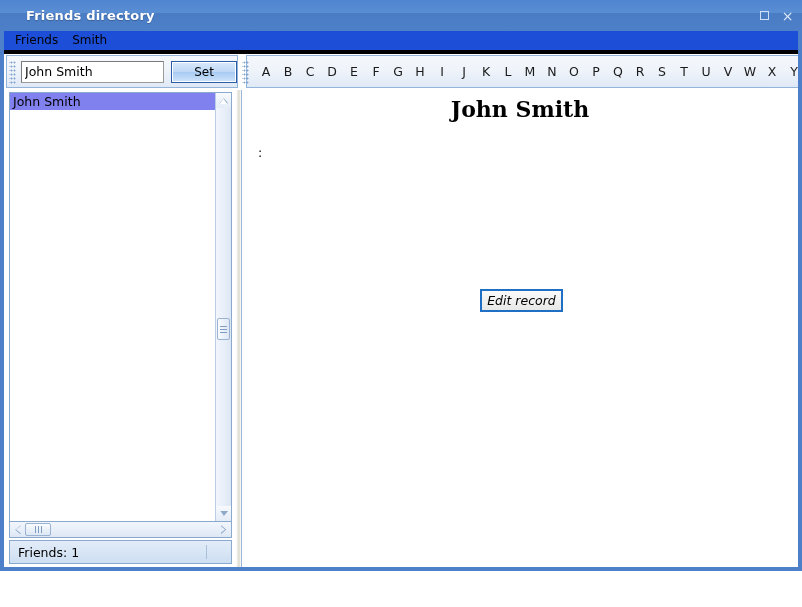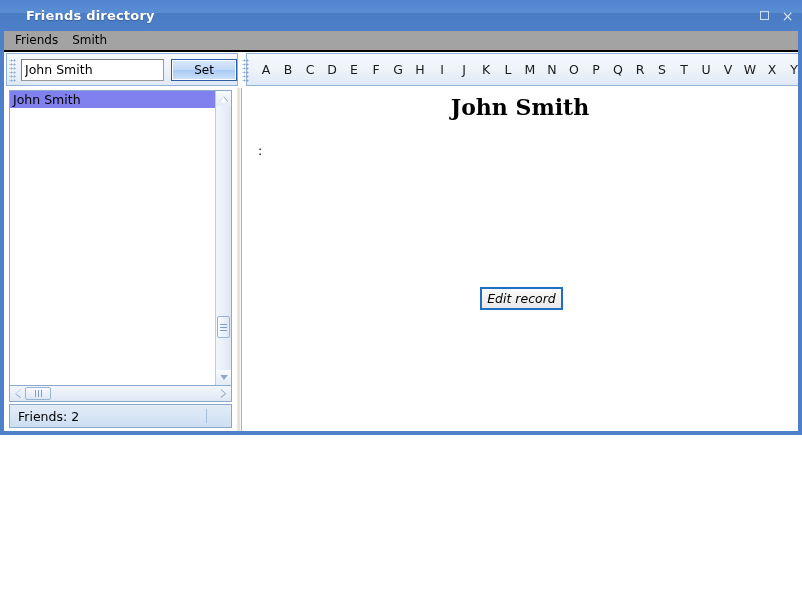--- a/index.html
+++ b/index.html
@@ -6,21 +6,21 @@
     margin: 0; padding: 0;
     width: 802px; height: 607px;
     overflow: hidden;
     background: #ffffff;
     font-family: "DejaVu Sans", sans-serif;
   }
 
   #window {
     position: absolute;
     left: 0; top: 0;
-    width: 802px; height: 435px;
+    width: 802px; height: 571px;
     box-sizing: border-box;
     background: #4d80c9;
     display: flex;
     flex-direction: column;
   }
 
   
   #titlebar {
     height: 31px;
     flex: none;
@@ -71,25 +71,25 @@
     display: flex;
     flex-direction: column;
     position: relative;
     overflow: hidden;
   }
 
   
   #menubar {
     height: 19px;
     flex: none;
-    background: #a3a3a3;
+    background: #1d4ed8;
     display: flex;
     align-items: center;
     padding-left: 8px;
-    border-bottom: 2px solid #000000;
+    border-bottom: 4px solid #000000;
   }
   .menu-item {
     font-size: 12px;
     color: #000000;
     padding: 1px 7px 2px 3px;
     margin-right: 4px;
     font-family: "DejaVu Sans", sans-serif;
   }
 
   
@@ -538,21 +538,21 @@
           <div class="hthumb">
             <span class="hgrip"></span>
           </div>
           <div class="hs-track"></div>
           <div class="hs-arrow">
             <span class="tri-right"></span>
           </div>
         </div>
 
         <div id="statusbar">
-          <span id="status-text">Friends: 2</span>
+          <span id="status-text">Friends: 1</span>
           <span id="status-sep"></span>
         </div>
 
       </div>
 
       <div id="splitter"></div>
 
       <div id="right-pane">
         <div id="record-title">John Smith</div>
         <div id="record-fields">:</div>

